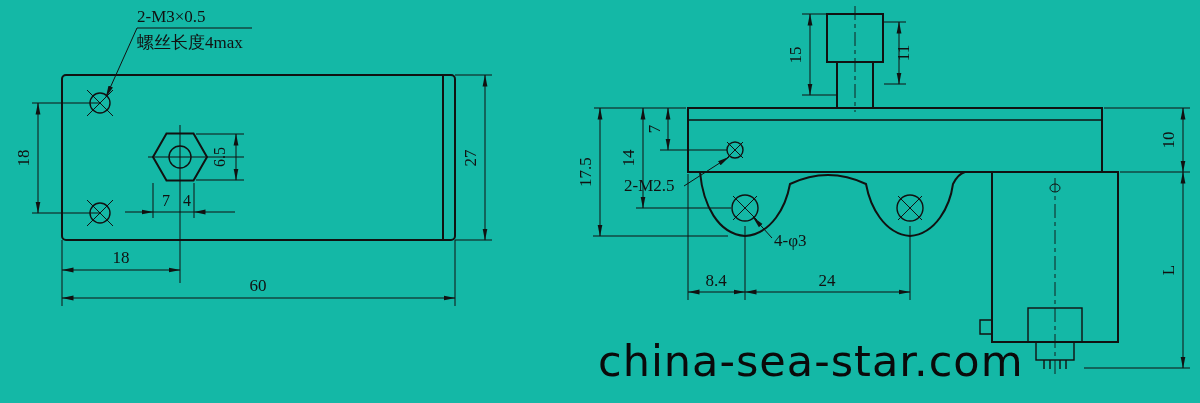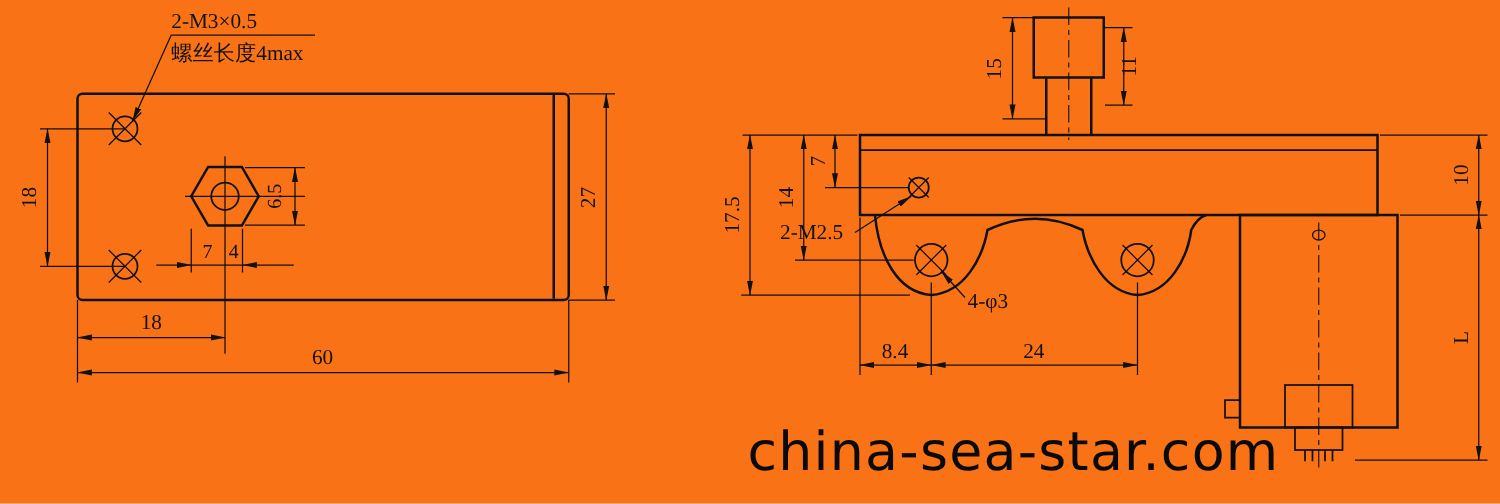--- a/index.html
+++ b/index.html
@@ -1,16 +1,16 @@
 <!DOCTYPE html>
 <html><head>
 <meta charset="utf-8">
 <style>
   html,body{margin:0;padding:0;background:#ffffff;}
-  .stage{position:relative;width:1200px;height:403px;background:#f97316;overflow:hidden;text-align:center;}
+  .stage{position:relative;width:1200px;height:403px;background:#14b8a6;overflow:hidden;text-align:center;}
   svg{display:block;}
   svg *{vector-effect:none;}
   .thick{fill:none;stroke:#111;stroke-width:2;}
   .med{fill:none;stroke:#111;stroke-width:1.4;}
   .thin{fill:none;stroke:#111;stroke-width:1;}
   .dim,.dimE{fill:none;stroke:#111;stroke-width:1;}
   .center{fill:none;stroke:#111;stroke-width:0.9;stroke-dasharray:14 4 4 4;}
   text{font-family:"Liberation Serif","DejaVu Serif",serif;fill:#111;stroke:none;font-size:17px;}
   .small{font-size:16px;}
   .mid{text-anchor:middle;}

